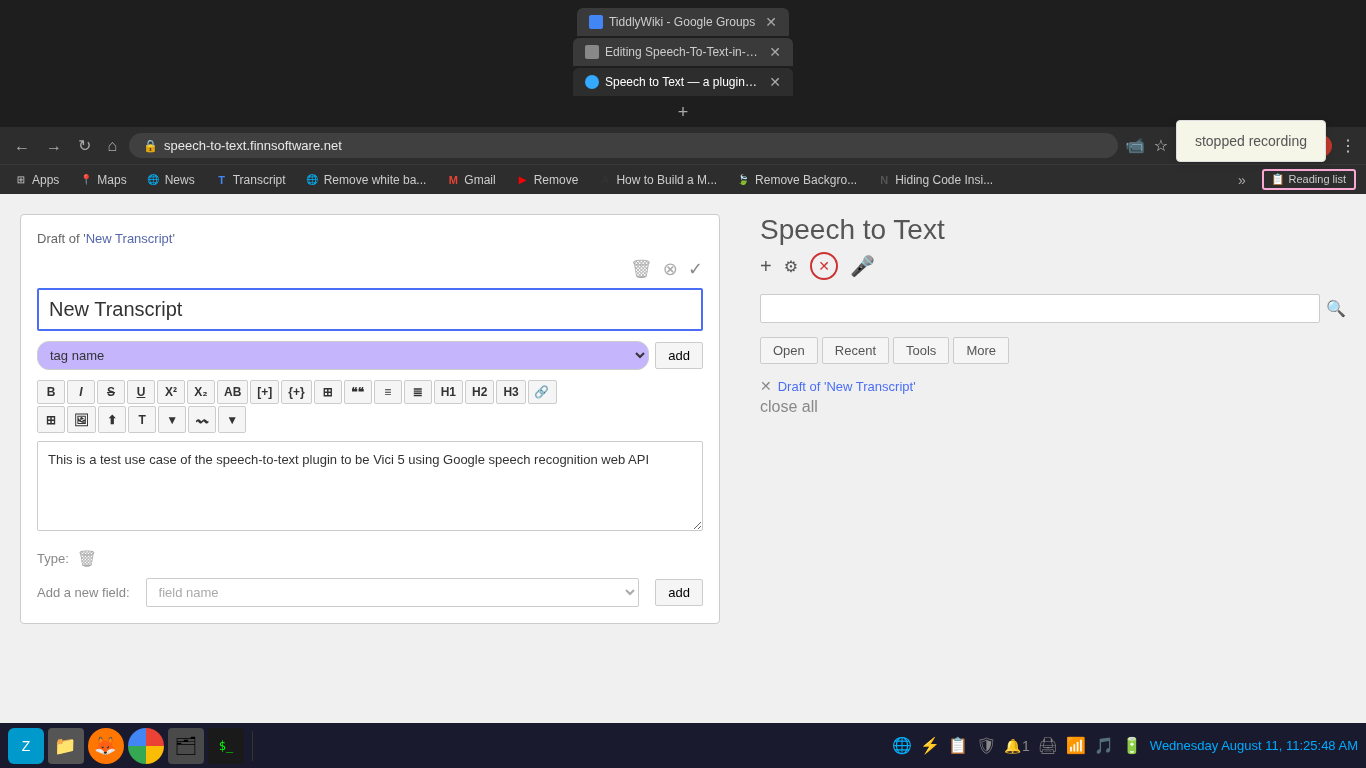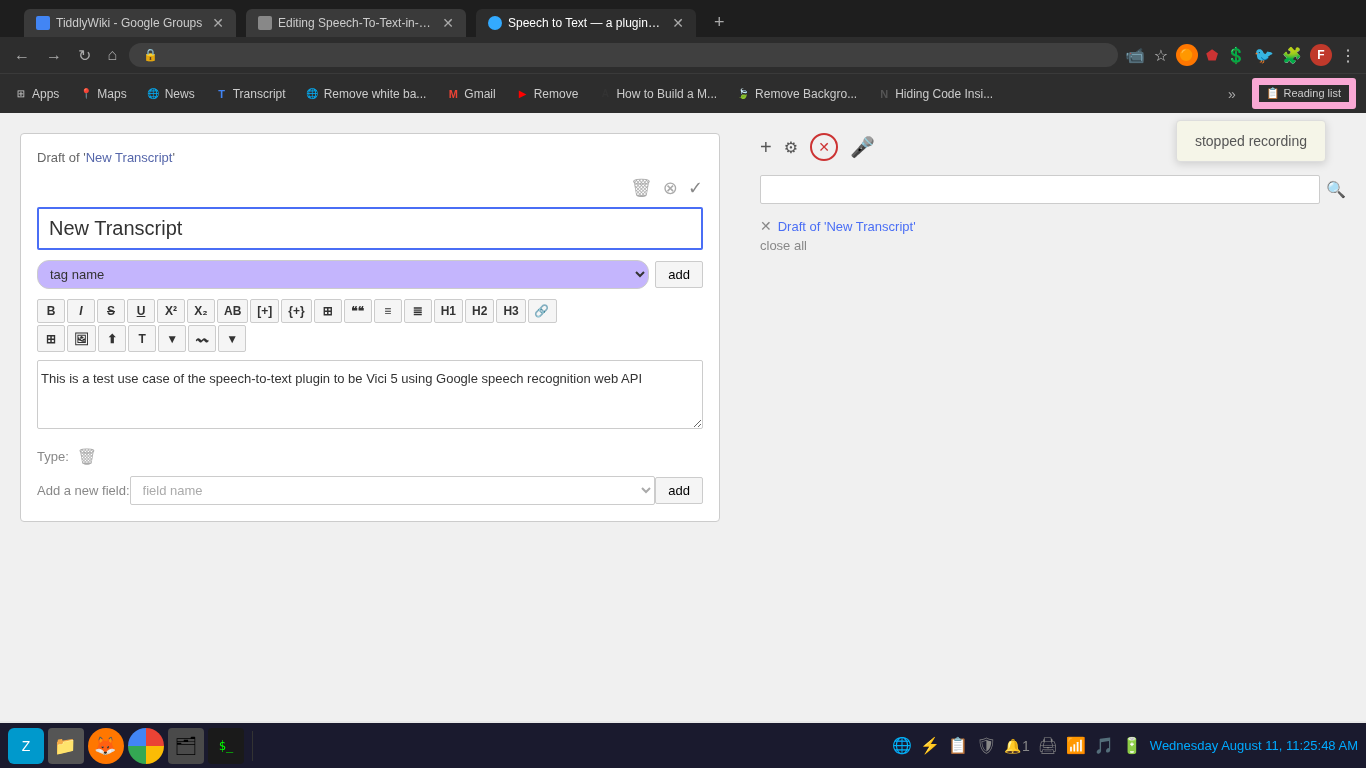--- a/index.html
+++ b/index.html
@@ -1,21 +1,21 @@
 <!DOCTYPE html>
 <html><head>
   <meta charset="utf-8">
   <style>
     * { box-sizing: border-box; margin: 0; padding: 0; }
     body { font-family: Arial, sans-serif; background: #e8e8e8; width: 1366px; height: 768px; overflow: hidden; position: relative; }
 
     
     .browser-chrome { background: #2d2d2d; width: 100%; }
 
-    .tab-bar { display: flex; align-items: center; padding: 8px 24px 0; gap: 10px; background: #1e1e1e; }
+    .tab-bar { display: flex; align-items: center; padding: 8px 11px 0; gap: 2px; background: #1e1e1e; flex-direction: column; }
     .tab { display: flex; align-items: center; gap: 6px; padding: 6px 12px; border-radius: 6px 6px 0 0; font-size: 12px; color: #ccc; max-width: 220px; cursor: pointer; background: #3a3a3a; }
     .tab.active { background: #2d2d2d; color: #fff; }
     .tab-favicon { width: 14px; height: 14px; border-radius: 2px; flex-shrink: 0; }
     .tab-title { white-space: nowrap; overflow: hidden; text-overflow: ellipsis; flex: 1; }
     .tab-close { color: #aaa; font-size: 14px; cursor: pointer; margin-left: 4px; }
     .new-tab-btn { color: #aaa; font-size: 18px; cursor: pointer; padding: 4px 8px; }
 
     .nav-bar { display: flex; align-items: center; padding: 6px 10px; gap: 8px; background: #2d2d2d; }
     .nav-btn { color: #aaa; font-size: 16px; cursor: pointer; padding: 2px 4px; }
     .address-bar { flex: 1; background: #404040; border-radius: 20px; padding: 5px 14px; display: flex; align-items: center; gap: 6px; }
@@ -40,28 +40,28 @@
     .editor-actions { display: flex; justify-content: flex-end; gap: 10px; margin-bottom: 8px; }
     .editor-action-btn { color: #aaa; font-size: 18px; cursor: pointer; background: none; border: none; }
 
     .title-input { width: 100%; border: 2px solid #4a6ef5; border-radius: 2px; padding: 8px 10px; font-size: 20px; color: #333; outline: none; margin-bottom: 10px; }
 
     .tag-row { display: flex; align-items: center; gap: 6px; margin-bottom: 10px; }
     .tag-select { flex: 1; padding: 5px 8px; border: 1px solid #ccc; border-radius: 12px; font-size: 13px; color: #333; background: #c4b5fd; }
     .tag-add-btn { padding: 5px 12px; border: 1px solid #ccc; background: #f5f5f5; cursor: pointer; font-size: 13px; border-radius: 2px; }
     .toolbar-btn { padding: 4px 6px; border: 1px solid #ccc; background: #f5f5f5; cursor: pointer; font-size: 12px; border-radius: 2px; min-width: 28px; text-align: center; color: #333; font-weight: bold; }
 
-    .editor-textarea { width: 100%; height: 69px; border: 1px solid #ccc; border-radius: 2px; padding: 8px 3px; font-size: 13px; color: #333; resize: vertical; outline: none; font-family: Arial, sans-serif; line-height: 1.5; }
+    .editor-textarea { width: 100%; height: 90px; border: 1px solid #ccc; border-radius: 2px; padding: 8px 10px; font-size: 13px; color: #333; resize: vertical; outline: none; font-family: Arial, sans-serif; line-height: 1.5; }
 
     .type-row { display: flex; align-items: center; gap: 8px; margin-top: 14px; }
     .type-label { color: #888; font-size: 13px; }
     .type-select { flex: 1; padding: 5px 8px; border: 1px solid #ccc; border-radius: 2px; font-size: 13px; color: #aaa; background: #fff; }
     .type-delete-btn { color: #aaa; cursor: pointer; font-size: 16px; background: none; border: none; }
 
-    .field-row { display: flex; align-items: center; gap: 0; margin-top: 10px; }
+    .field-row { display: flex; align-items: center; gap: 16px; margin-top: 10px; }
     .field-label { color: #888; font-size: 13px; white-space: nowrap; }
     .field-name-select { flex: 1; padding: 5px 8px; border: 1px solid #ccc; border-radius: 2px; font-size: 13px; color: #aaa; background: #fff; }
     .field-value-input { flex: 1.5; padding: 5px 8px; border: 1px solid #ccc; border-radius: 2px; font-size: 13px; color: #aaa; background: #fff; }
     .field-add-btn { padding: 5px 12px; border: 1px solid #ccc; background: #f5f5f5; cursor: pointer; font-size: 13px; border-radius: 2px; }
 
     
     .right-panel { flex: 1; padding: 20px; background: #f0f0f0; }
     .plugin-title { font-size: 28px; color: #555; margin-bottom: 6px; font-weight: 300; }
     .plugin-subtitle { font-size: 13px; color: #888; margin-bottom: 18px; }
 
@@ -73,21 +73,21 @@
 
     .search-row { display: flex; align-items: center; gap: 6px; margin-bottom: 14px; }
     .search-input { flex: 1; padding: 6px 10px; border: 1px solid #ccc; border-radius: 2px; font-size: 13px; outline: none; }
     .search-btn { color: #888; cursor: pointer; font-size: 16px; background: none; border: none; }
 
     .tab-row { display: flex; gap: 4px; margin-bottom: 14px; }
     .content-tab { padding: 5px 12px; border: 1px solid #ccc; background: #f5f5f5; cursor: pointer; font-size: 13px; border-radius: 2px; color: #555; }
 
     .draft-item { display: flex; align-items: center; gap: 6px; font-size: 13px; color: #4a6ef5; cursor: pointer; margin-bottom: 4px; }
     .draft-close { color: #888; font-size: 14px; cursor: pointer; }
-    .close-all { font-size: 13px; color: #888; cursor: pointer; margin-top: 2px; }
+    .close-all { font-size: 16px; color: #888; cursor: pointer; margin-top: 2px; }
 
     
     .stopped-recording { position: absolute; top: 120px; right: 40px; background: #f5f5e8; border: 1px solid #ddd; border-radius: 4px; padding: 12px 18px; font-size: 14px; color: #555; box-shadow: 0 2px 8px rgba(0,0,0,0.15); z-index: 100; }
 
     
     .taskbar { position: absolute; bottom: 0; left: 0; right: 0; height: 45px; background: #1a1a2e; display: flex; align-items: center; padding: 0 8px; gap: 4px; }
     .taskbar-icon { width: 36px; height: 36px; border-radius: 4px; display: flex; align-items: center; justify-content: center; cursor: pointer; font-size: 18px; }
     .taskbar-divider { width: 1px; height: 30px; background: #333; margin: 0 4px; }
     .taskbar-clock { margin-left: auto; color: #00aaff; font-size: 13px; font-weight: normal; }
 
@@ -118,20 +118,21 @@
     <span class="new-tab-btn">+</span>
   </div>
 
   <div class="nav-bar">
     <span class="nav-btn">←</span>
     <span class="nav-btn">→</span>
     <span class="nav-btn">↻</span>
     <span class="nav-btn">⌂</span>
     <div class="address-bar">
       <span class="lock-icon">🔒</span>
+      <span class="address-text">speech-to-text.finnsoftware.net</span>
     </div>
     <div class="nav-icons">
       <span class="nav-icon-item">📹</span>
       <span class="nav-icon-item">☆</span>
       <span class="nav-icon-item" style="background:#ff7700; border-radius:50%; width:22px; height:22px; display:inline-flex; align-items:center; justify-content:center; font-size:12px; color:#fff;">🟠</span>
       <span class="nav-icon-item" style="color:#cc3333; font-size:14px;">⬟</span>
       <span class="nav-icon-item">💲</span>
       <span class="nav-icon-item">🐦</span>
       <span class="nav-icon-item">🧩</span>
       <span class="nav-icon-item" style="background:#c0392b; border-radius:50%; width:22px; height:22px; display:inline-flex; align-items:center; justify-content:center; font-size:12px; color:#fff; font-weight:bold;">F</span>
@@ -174,21 +175,21 @@
     </div>
     <div class="bookmark-item">
       <span class="bookmark-icon">🍃</span>
       <span>Remove Backgro...</span>
     </div>
     <div class="bookmark-item">
       <span class="bookmark-icon" style="color:#555; font-weight:bold; font-size:11px;">N</span>
       <span>Hiding Code Insi...</span>
     </div>
     <span class="bookmarks-more">»</span>
-    <span class="bookmark-item" style="margin-left:4px; padding:2px 8px; border:7px solid #f9a8d4; border-radius:3px; font-size:11px; color:#ccc;">📋 Reading list</span>
+    <span class="bookmark-item" style="margin-left:4px; padding:2px 8px; border:2px solid #f9a8d4; border-radius:3px; font-size:11px; color:#ccc;">📋 Reading list</span>
   </div>
 </div>
 
 <div class="main-content">
 
   <div class="editor-panel">
     <div class="editor-card">
       
       <div class="editor-draft-title">
         Draft of '<span style="color:#5566aa;">New Transcript</span>'
@@ -257,35 +258,42 @@
         <span class="field-label">Add a new field:</span>
         <select class="field-name-select">
           <option>field name</option>
         </select>
         <button class="field-add-btn">add</button>
       </div>
     </div>
   </div>
 
   <div class="right-panel">
+    <h1 class="plugin-title">Speech to Text</h1>
 
     <div class="plugin-controls">
       <button class="control-plus">+</button>
       <button class="control-gear">⚙</button>
       <div class="control-check">
         <span style="font-size:14px; color:#cc3333;">✕</span>
       </div>
       <button class="control-mic">🎤</button>
     </div>
 
     <div class="search-row">
       <input class="search-input" type="text" placeholder="" style="">
       <button class="search-btn">🔍</button>
     </div>
 
+    <div class="tab-row">
+      <button class="content-tab">Open</button>
+      <button class="content-tab">Recent</button>
+      <button class="content-tab">Tools</button>
+      <button class="content-tab">More</button>
+    </div>
 
     <div class="draft-item">
       <span class="draft-close">✕</span>
       <span>Draft of 'New Transcript'</span>
     </div>
     <div class="close-all">close all</div>
   </div>
 </div>
 
 <div class="stopped-recording">

